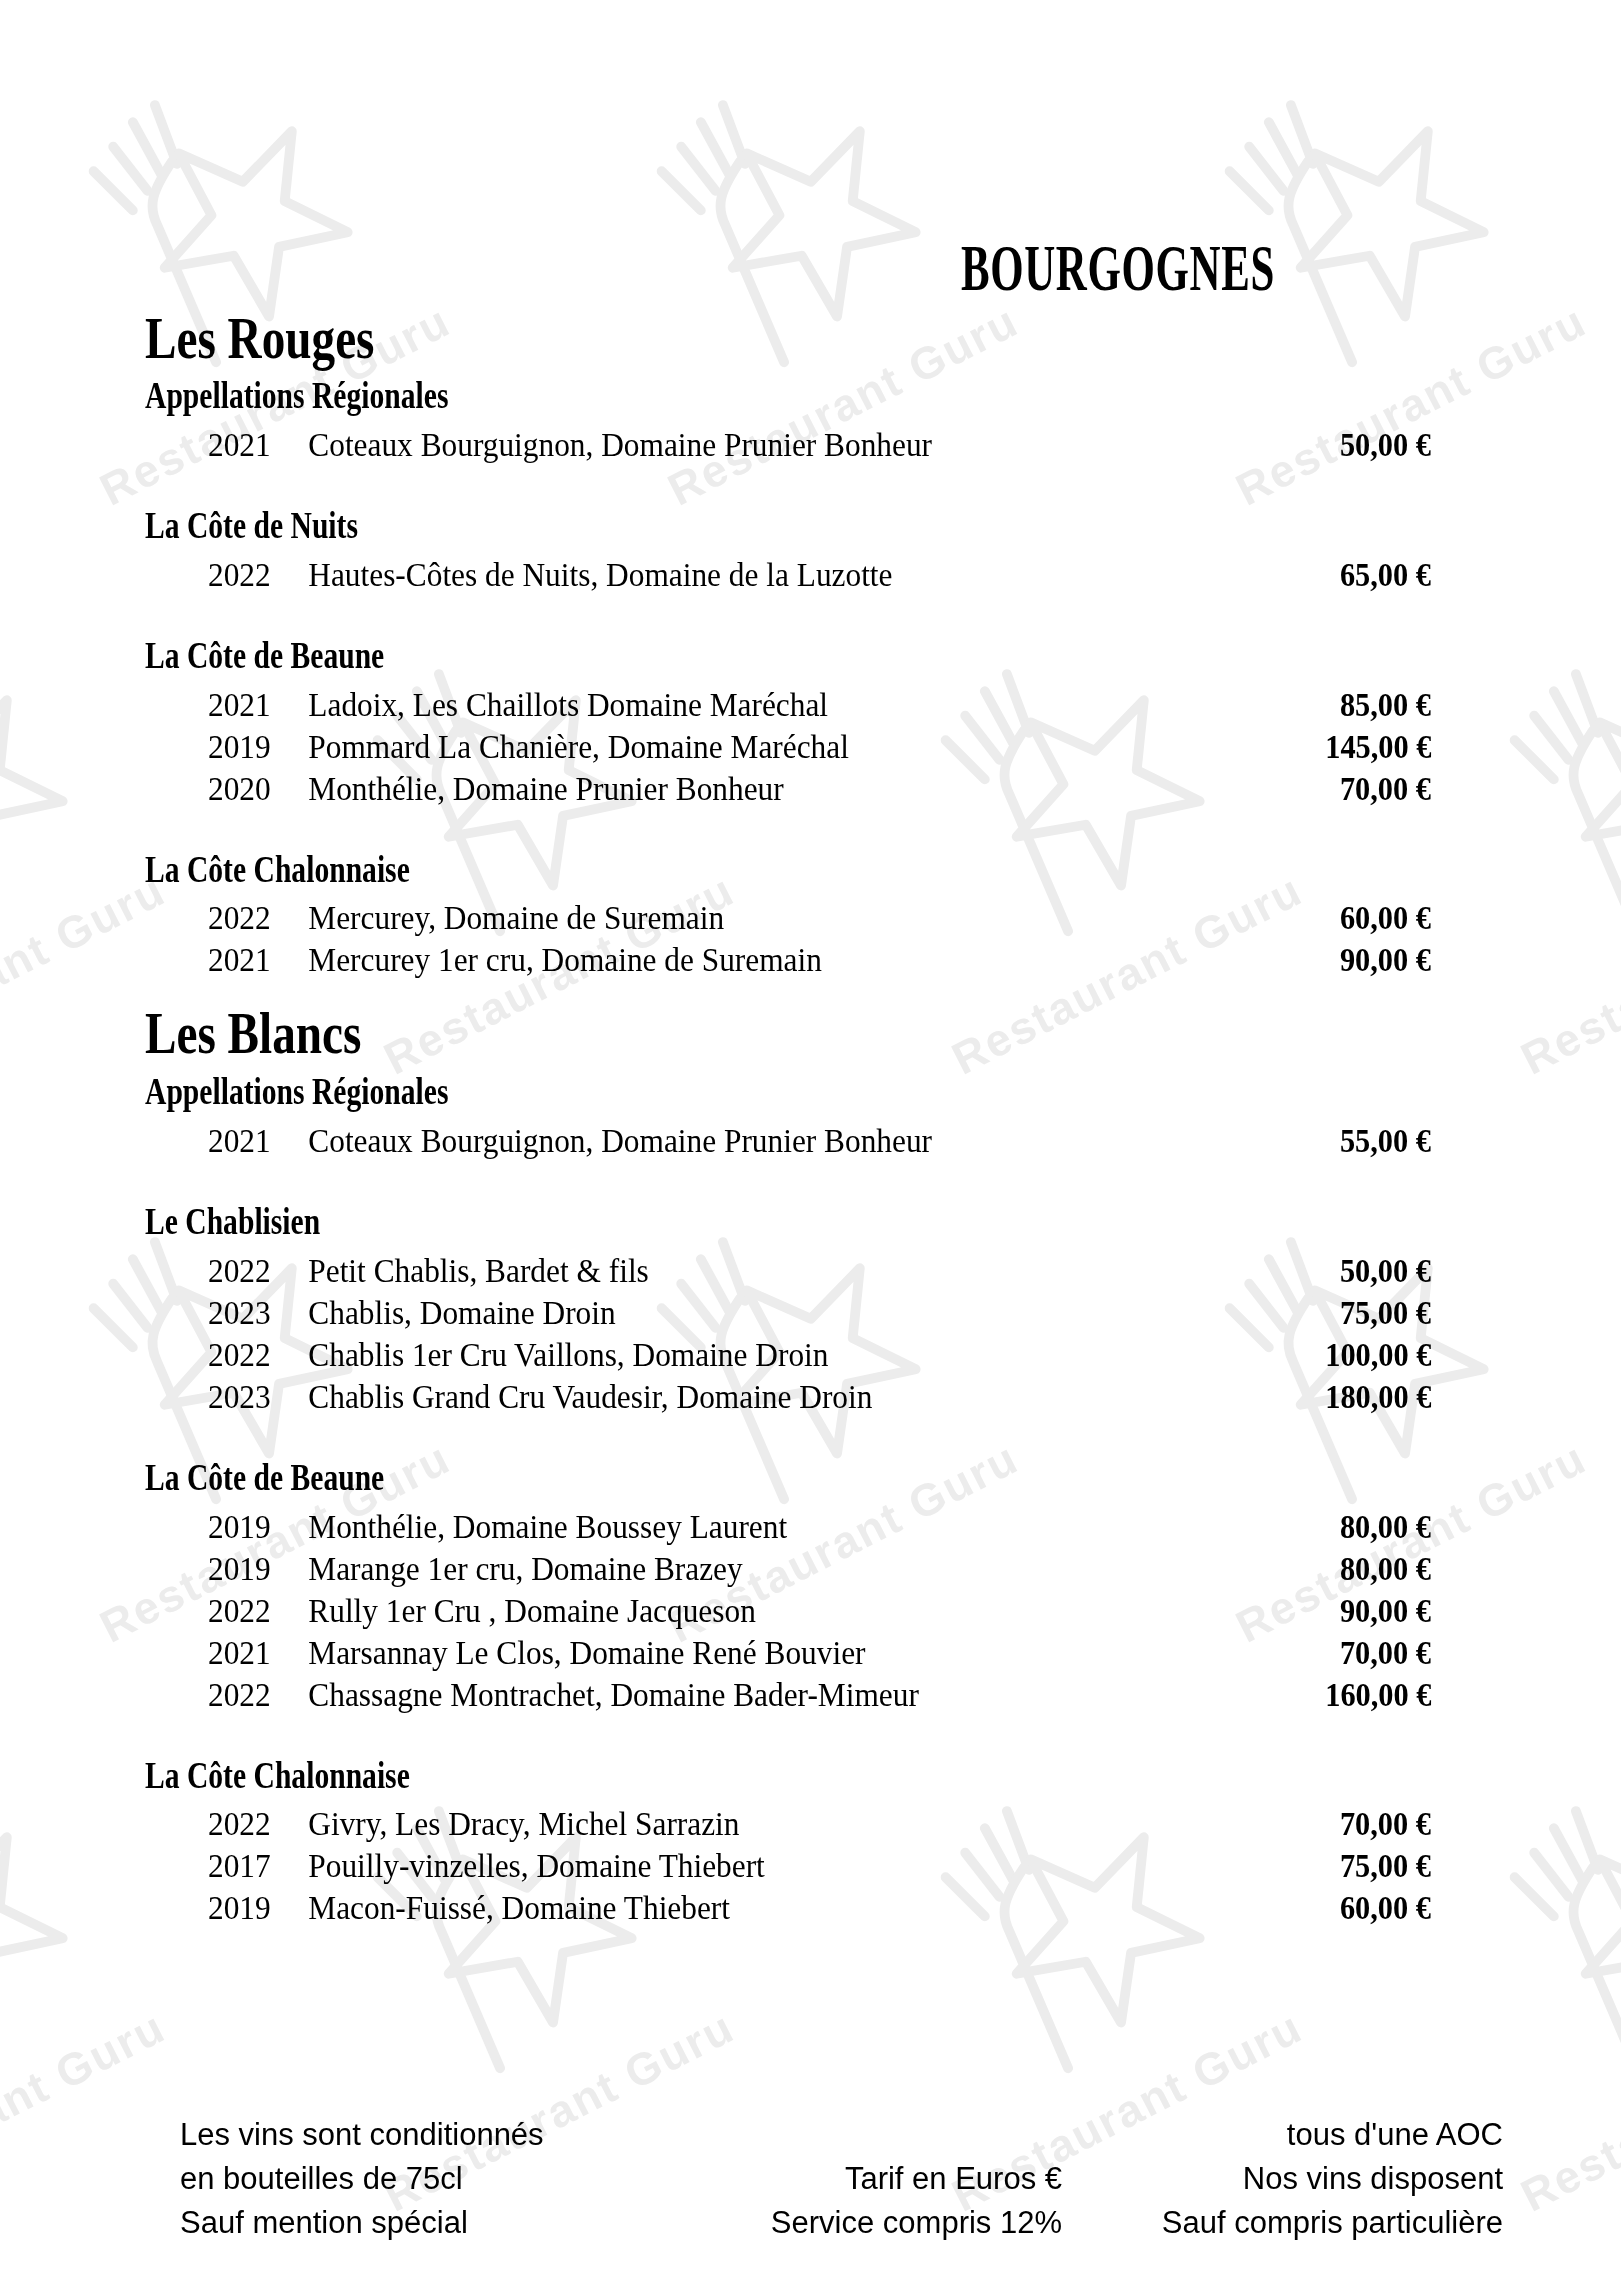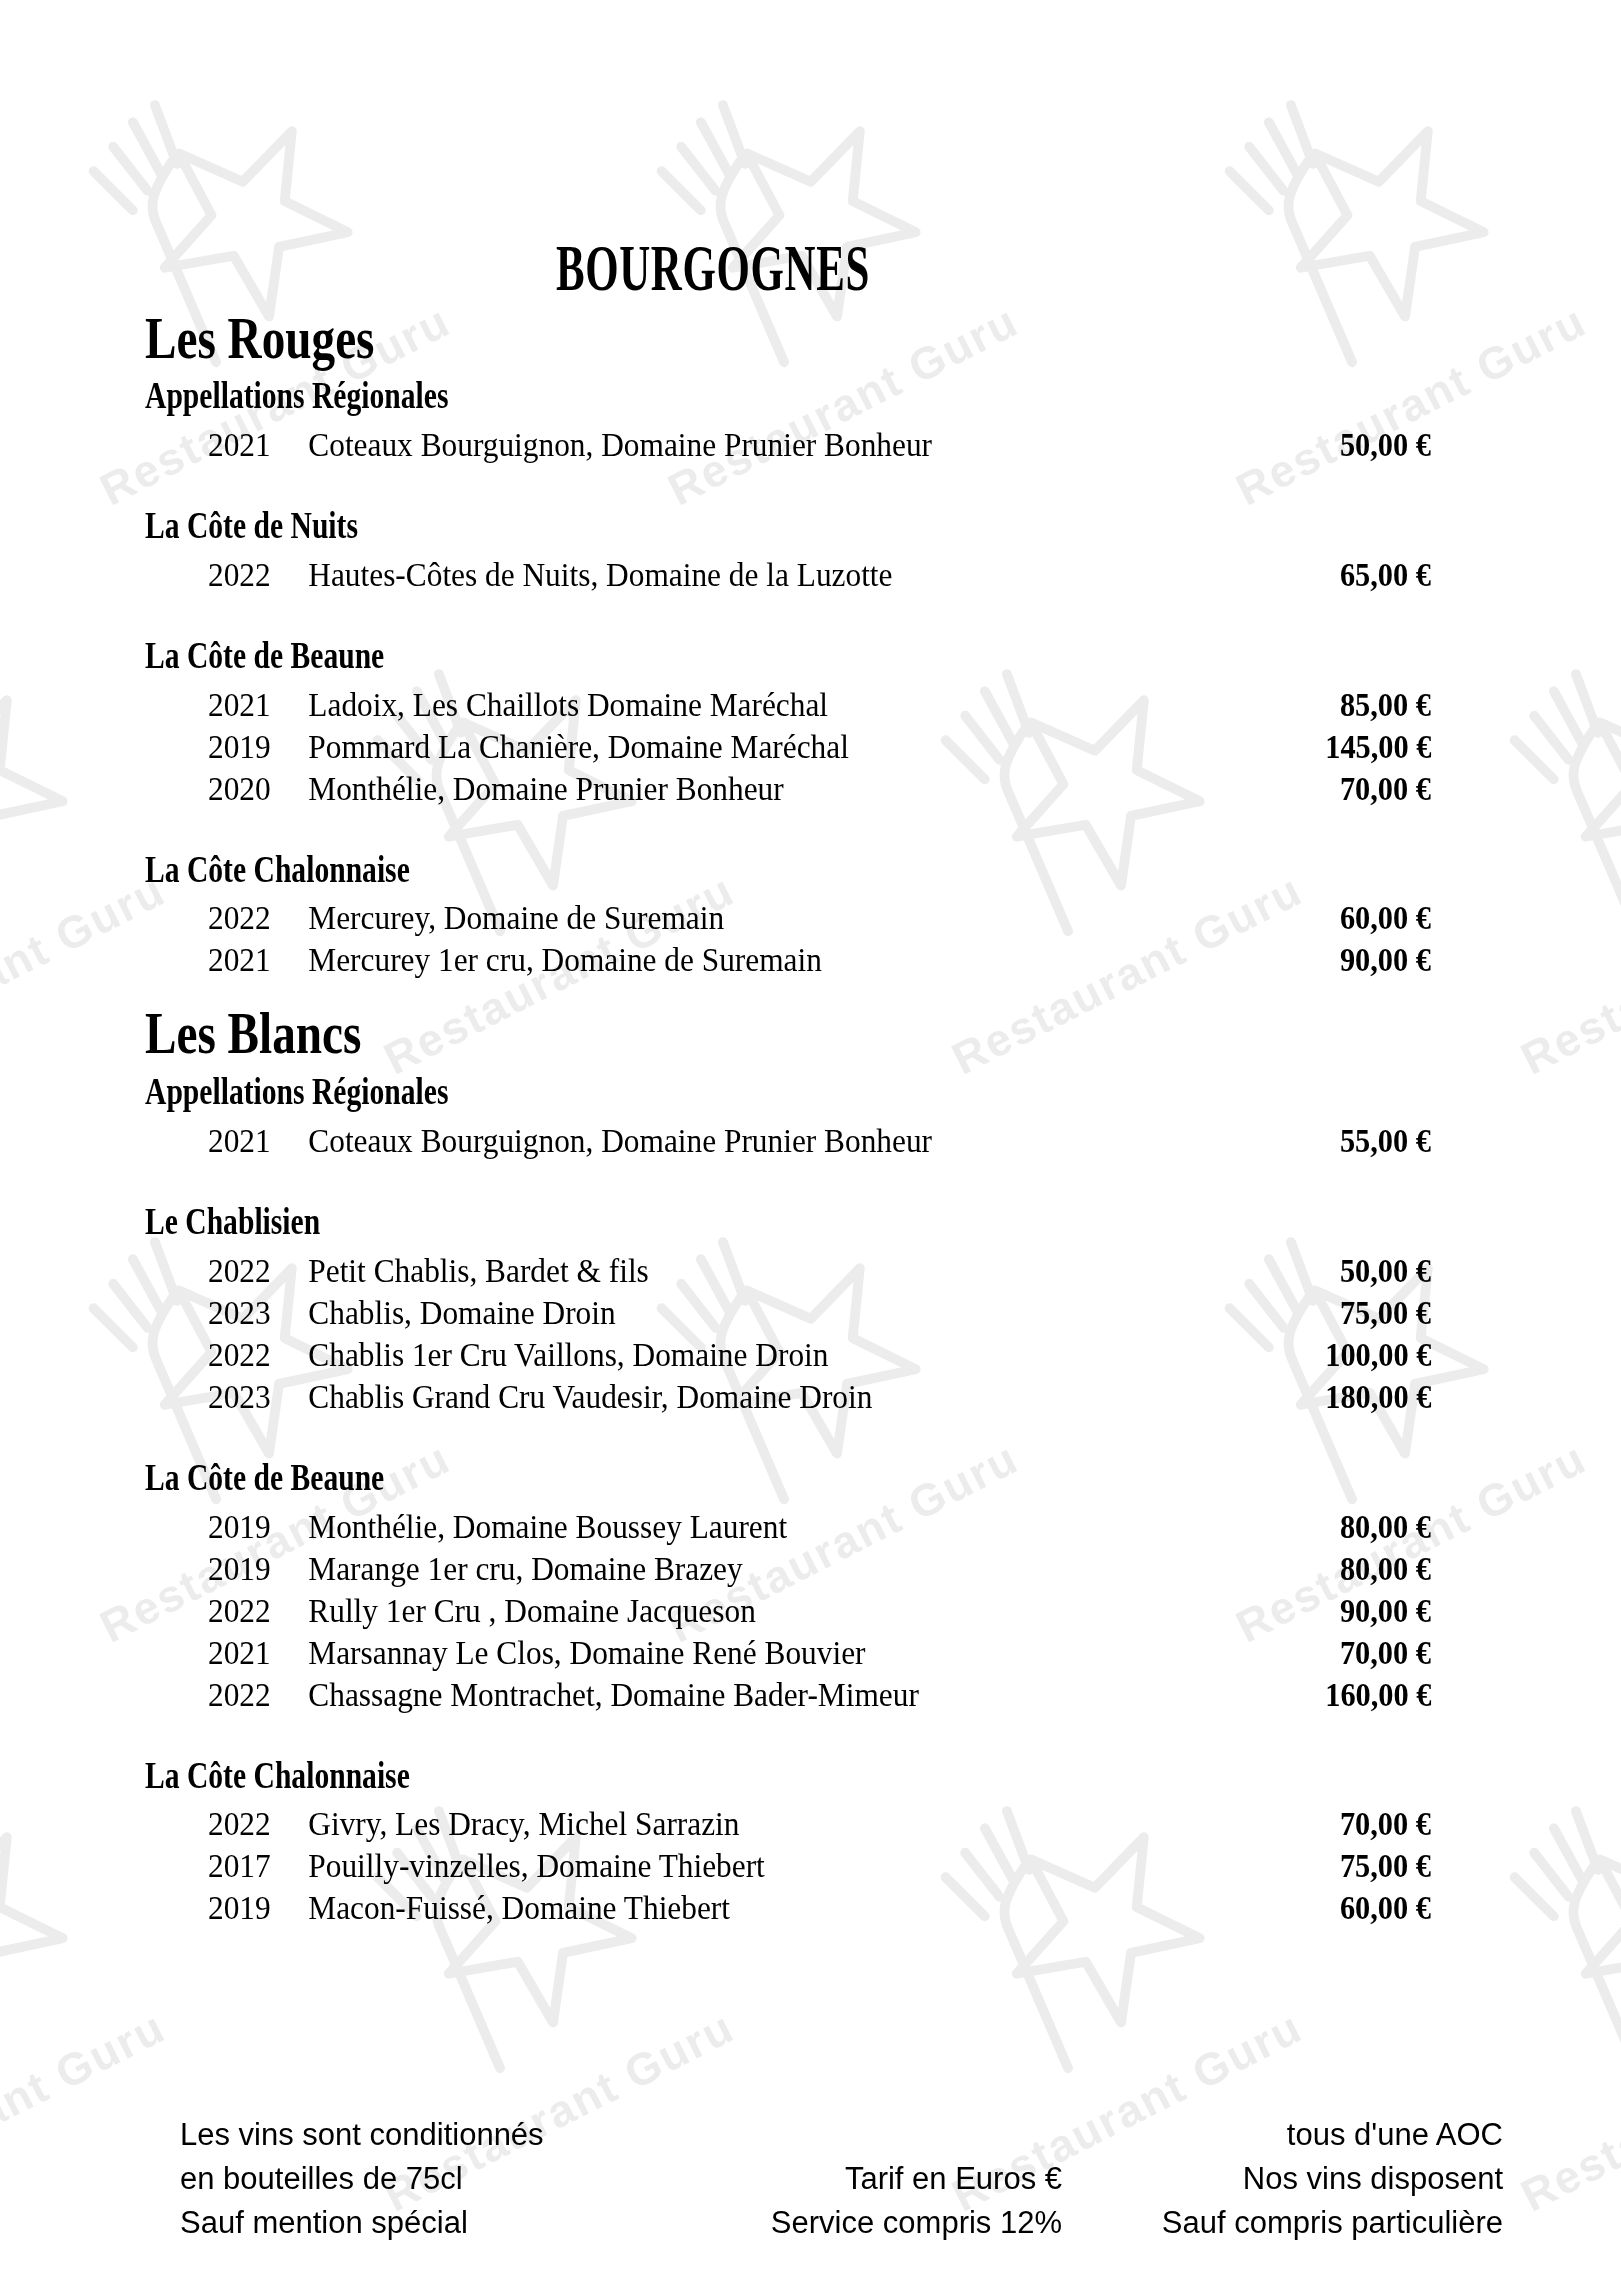--- a/index.html
+++ b/index.html
@@ -19,21 +19,21 @@
     position:absolute;left:17.6px;top:387px;
     font-family:"Liberation Sans",sans-serif;
     font-weight:bold;font-size:45px;letter-spacing:2px;
     white-space:nowrap;
     transform:rotate(-27deg);transform-origin:0 0;
   }
   
   .content{position:relative;z-index:1;padding:240px 190px 0 145px;}
   h1.page-title{
     margin:0;height:57px;line-height:57px;
-    text-align:center;position:relative;left:-75px;
+    text-align:right;position:relative;left:-75px;
     font-size:65px;font-weight:700;letter-spacing:1px;
   }
   h1.page-title .cond{display:inline-block;transform:scaleX(0.66);transform-origin:50% 50%;white-space:nowrap;}
   .section-title{
     margin:29px 0 13.7px;font-size:59px;line-height:47px;font-weight:700;
   }
   .wine-section:first-child .section-title{margin-top:17.6px;}
   .group-heading{
     margin:0 0 7.8px;font-size:37px;line-height:41px;font-weight:700;
   }

